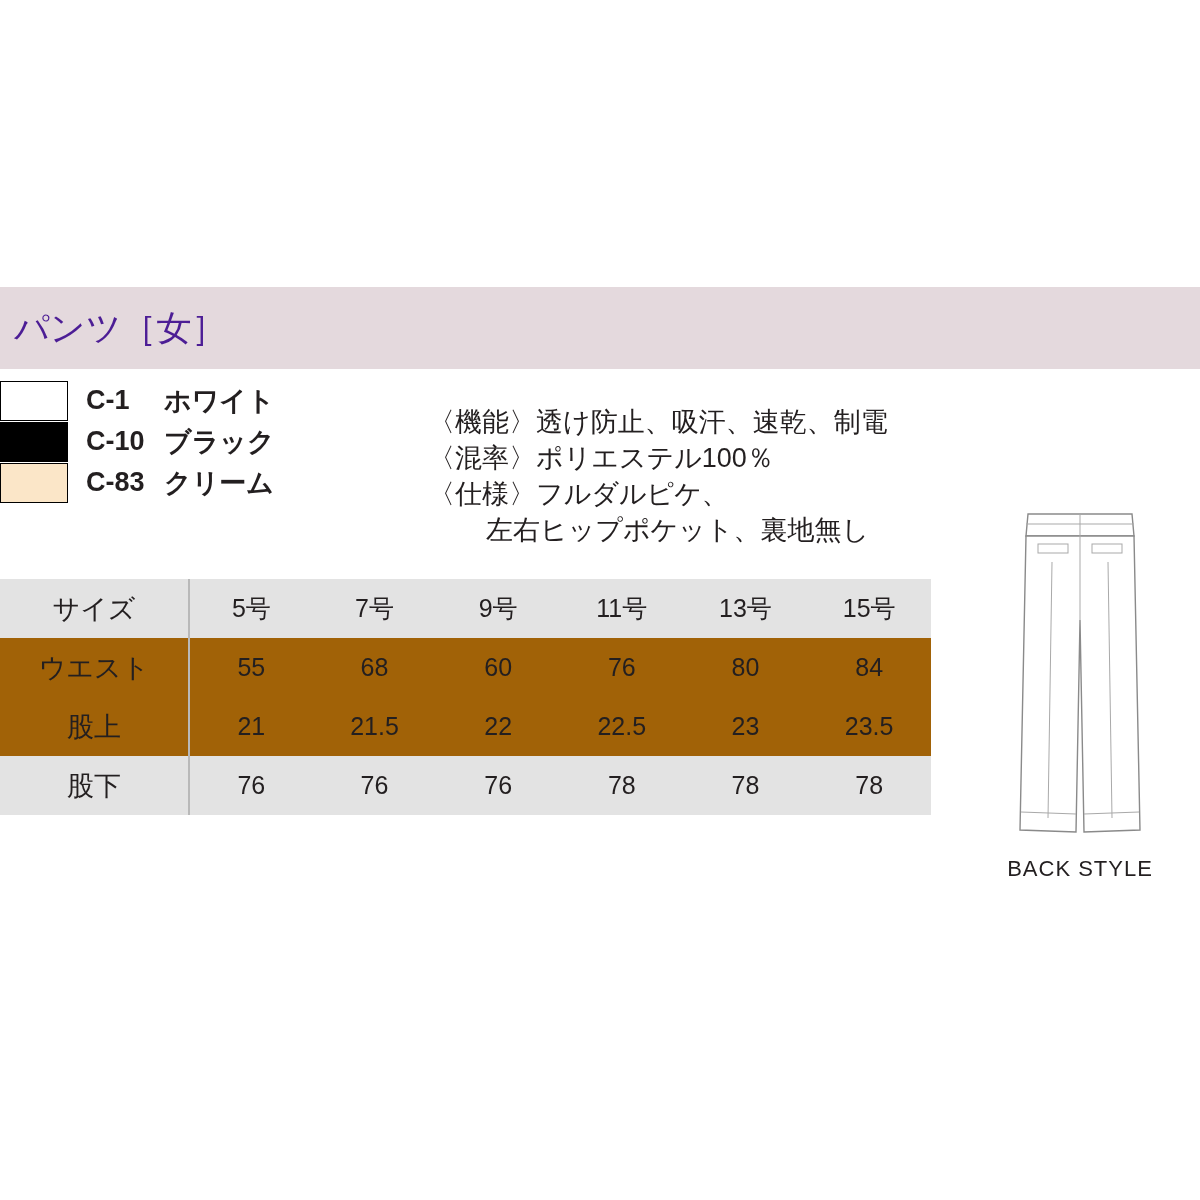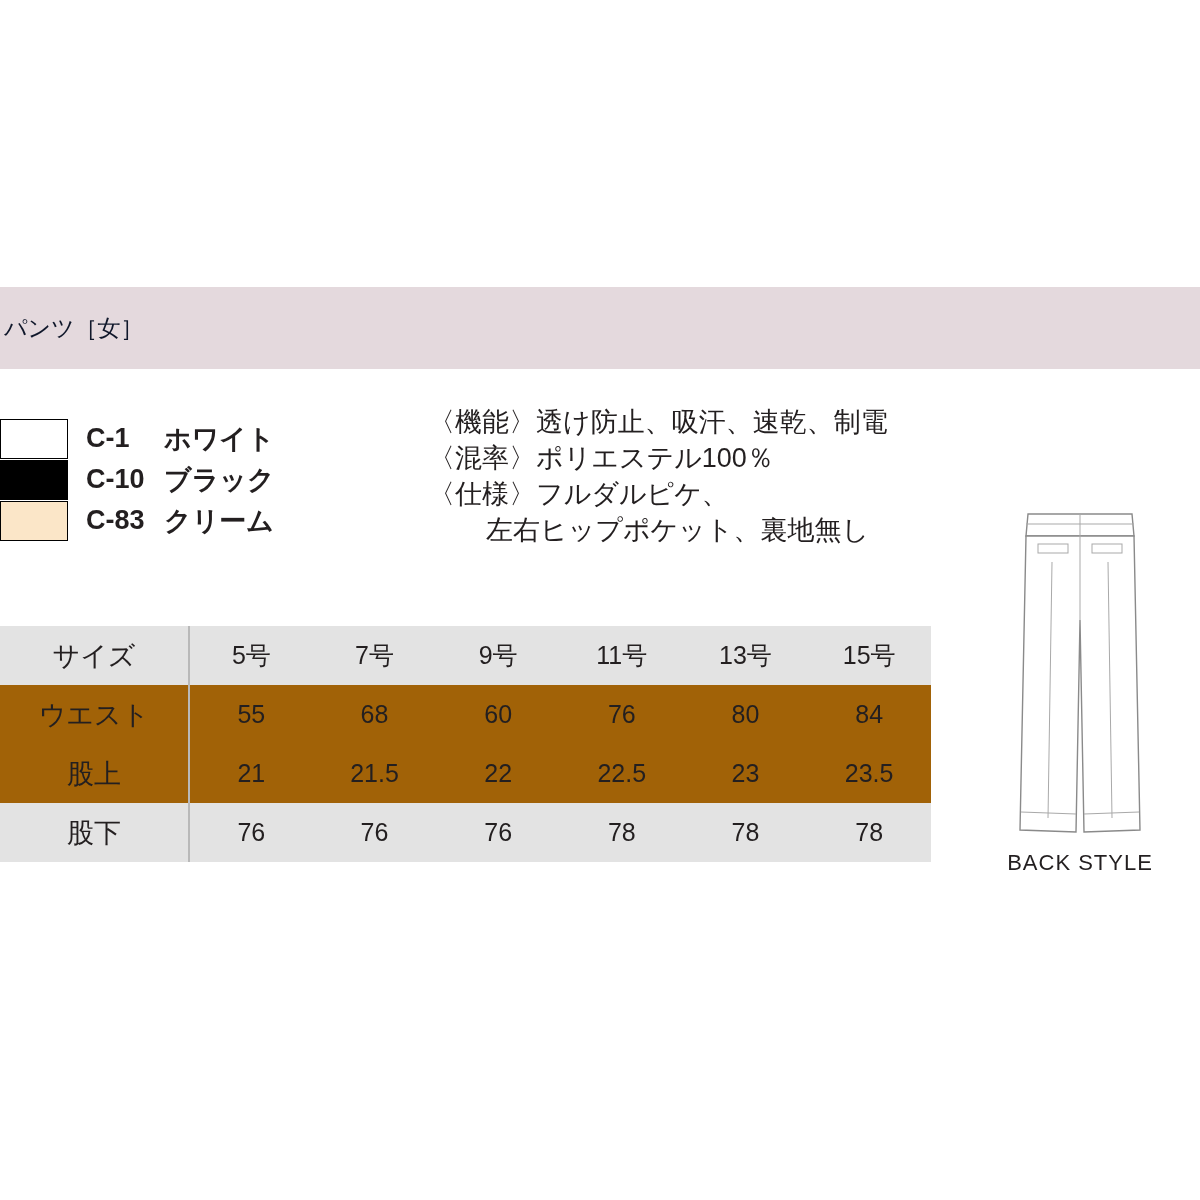--- a/index.html
+++ b/index.html
@@ -28,31 +28,31 @@
     align-items: center;
   }
   .title-code {
     font-size: 46px;
     letter-spacing: 0.5px;
     margin-left: 30px;
     color: #231f20;
     font-weight: 400;
   }
   .title-name {
-    font-size: 23px;
-    margin-left: 4px;
-    color: #0f172a;
+    font-size: 35px;
+    margin-left: 14px;
+    color: #4c1d95;
     font-weight: 400;
   }
 
   
   .colors {
     position: absolute;
     left: 0;
-    top: 418px;
+    top: 380px;
     width: 420px;
   }
   .color-row {
     display: flex;
     align-items: center;
     height: 41px;
   }
   .swatch {
     width: 68px;
     height: 40px;
@@ -81,21 +81,21 @@
     font-size: 27px;
     line-height: 36px;
   }
   .spec-line { white-space: nowrap; }
   .spec-line.indent { padding-left: 58px; }
 
   
   .size-table {
     position: absolute;
     left: 0;
-    top: 626px;
+    top: 579px;
     width: 932px;
     border-collapse: collapse;
     table-layout: fixed;
   }
   .size-table td {
     height: 59px;
     text-align: center;
     font-size: 25px;
     padding: 0;
     border: none;
@@ -113,20 +113,21 @@
     position: absolute;
     left: 985px;
     top: 500px;
     width: 190px;
     text-align: center;
   }
   .back-style svg { display: block; margin: 0 auto; }
   .back-style-label {
     font-size: 22px;
     letter-spacing: 1px;
+    margin-top: 6px;
     color: #231f20;
   }
 </style>
 </head>
 <body>
 
 <div class="title-bar">
   <span class="title-name">パンツ［女］</span>
 </div>
 

